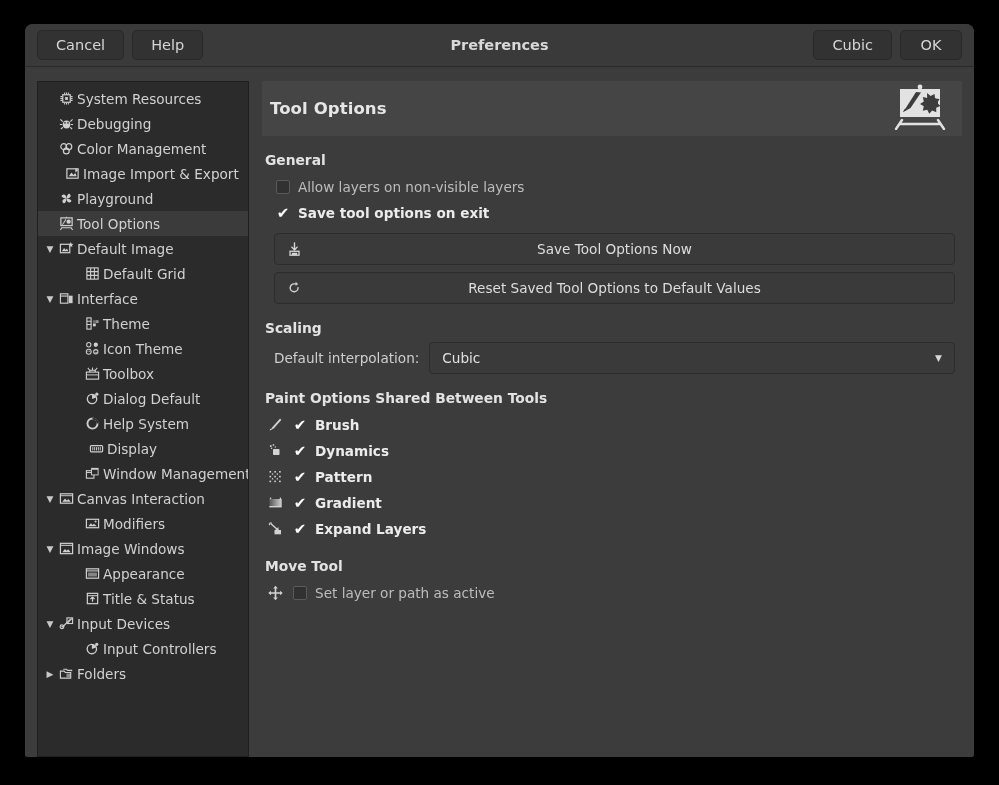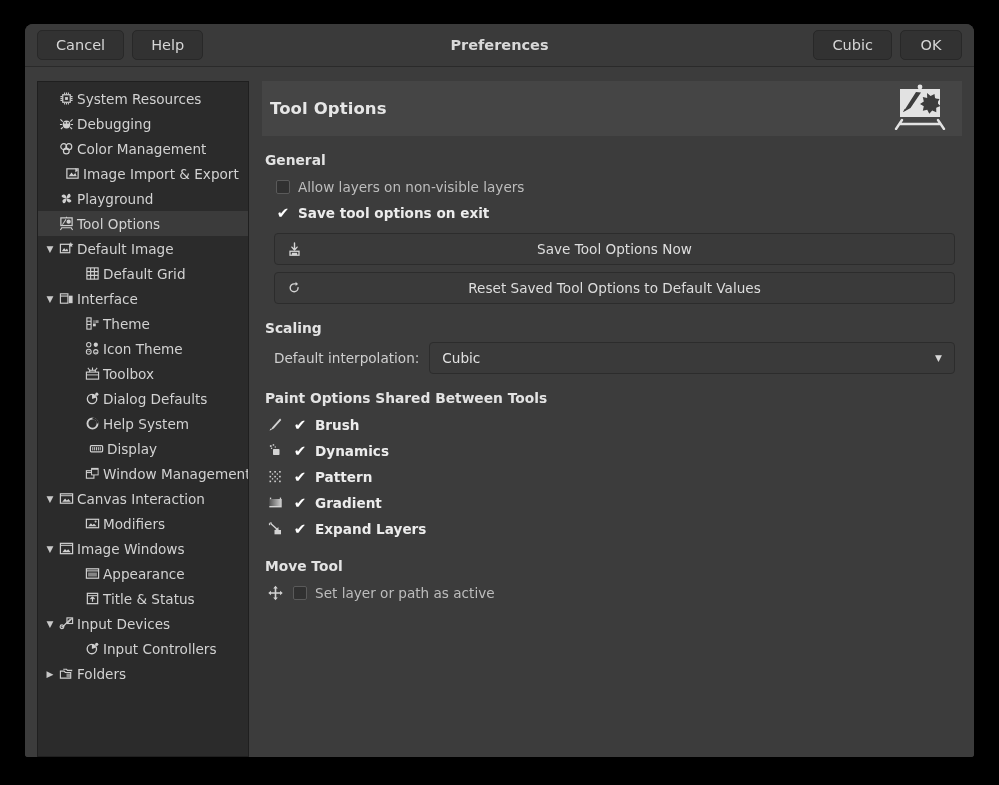--- a/index.html
+++ b/index.html
@@ -431,21 +431,21 @@
           </div>
           <div class="tree-row" style="padding-left: 30px;">
             <span class="expander spacer"></span>
             <span class="tree-icon">
               <svg width="15" height="15" viewBox="0 0 16 16">
                 <circle cx="7.5" cy="8.5" r="5" fill="none" stroke="#cfcfcf" stroke-width="1.4"></circle>
                 <path d="M7.5 3.5 A5 5 0 0 1 12 7 L7.5 8.5 Z" fill="#cfcfcf"></path>
                 <circle cx="12.6" cy="3.4" r="1.7" fill="#cfcfcf"></circle>
               </svg>
             </span>
-            <span class="tree-label">Dialog Defaults</span>
+            <span class="tree-label">Dialog Default</span>
           </div>
           <div class="tree-row" style="padding-left: 30px;">
             <span class="expander spacer"></span>
             <span class="tree-icon">
               <svg width="15" height="15" viewBox="0 0 16 16">
                 <circle cx="8" cy="8" r="5.4" fill="none" stroke="#cfcfcf" stroke-width="2"></circle>
                 <path d="M8 2.6 A5.4 5.4 0 0 1 13.4 8" stroke="#2b2b2b" stroke-width="2.2" fill="none"></path>
               </svg>
             </span>
             <span class="tree-label">Help System</span>

